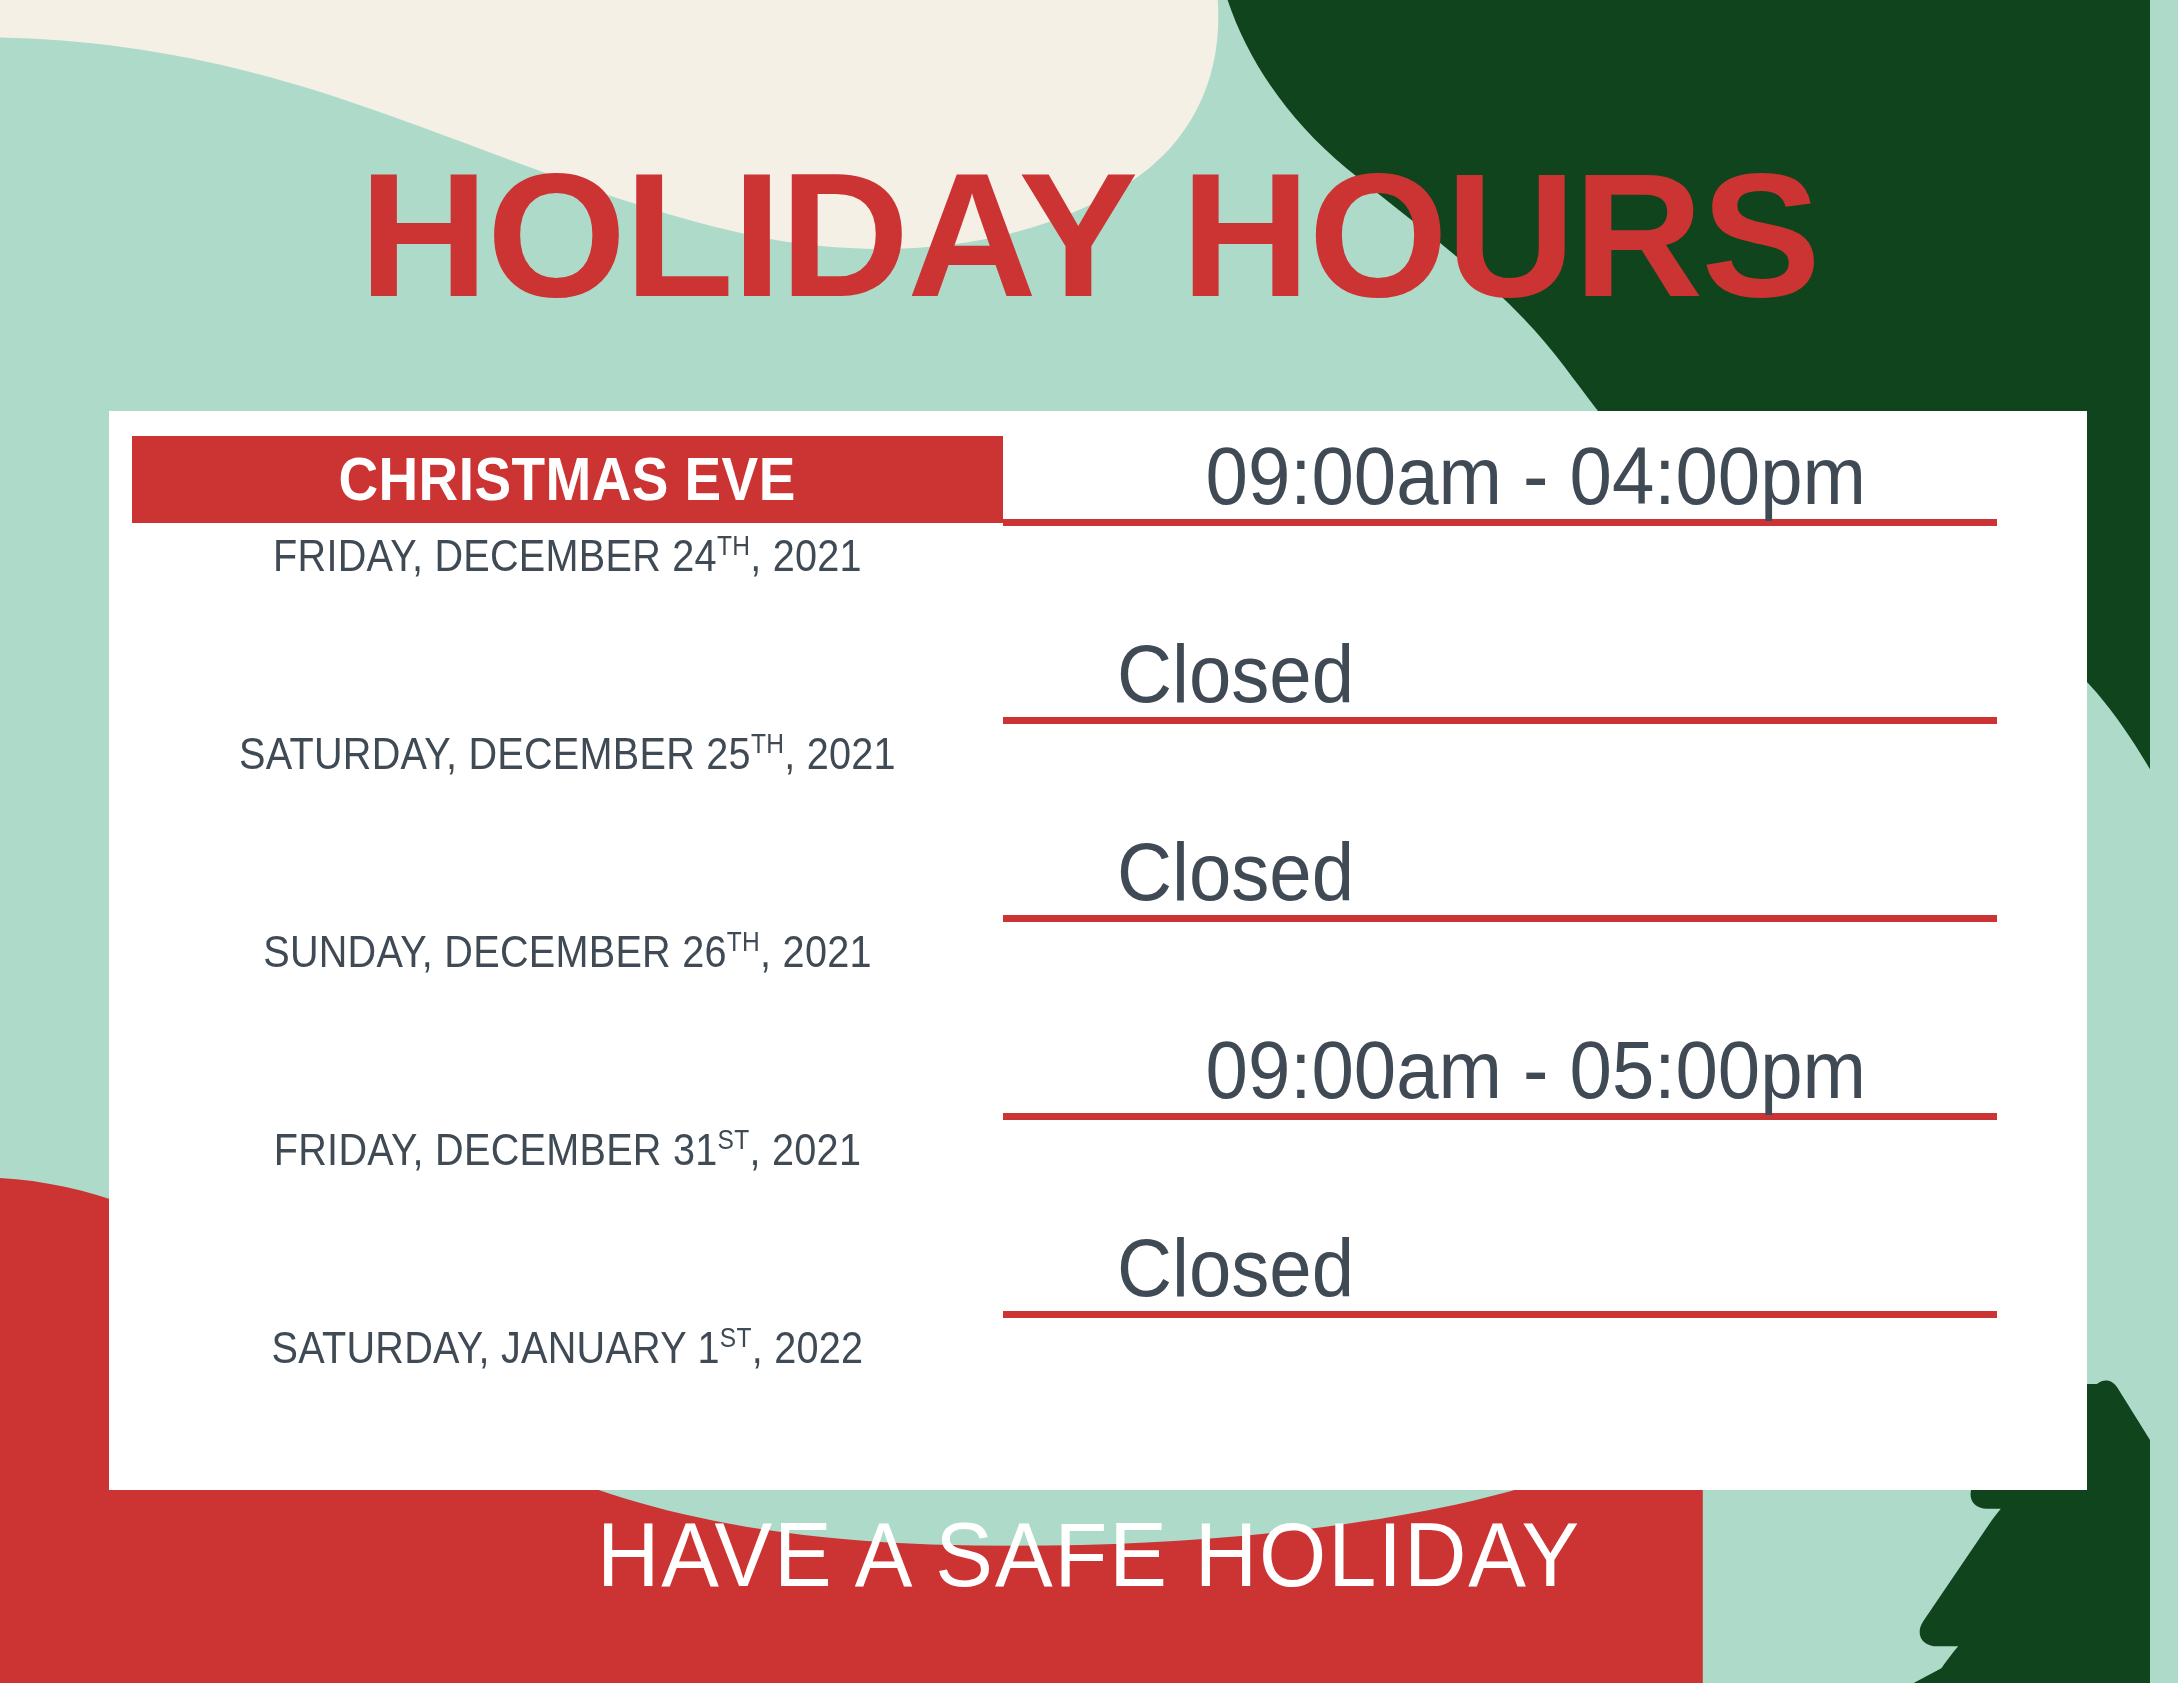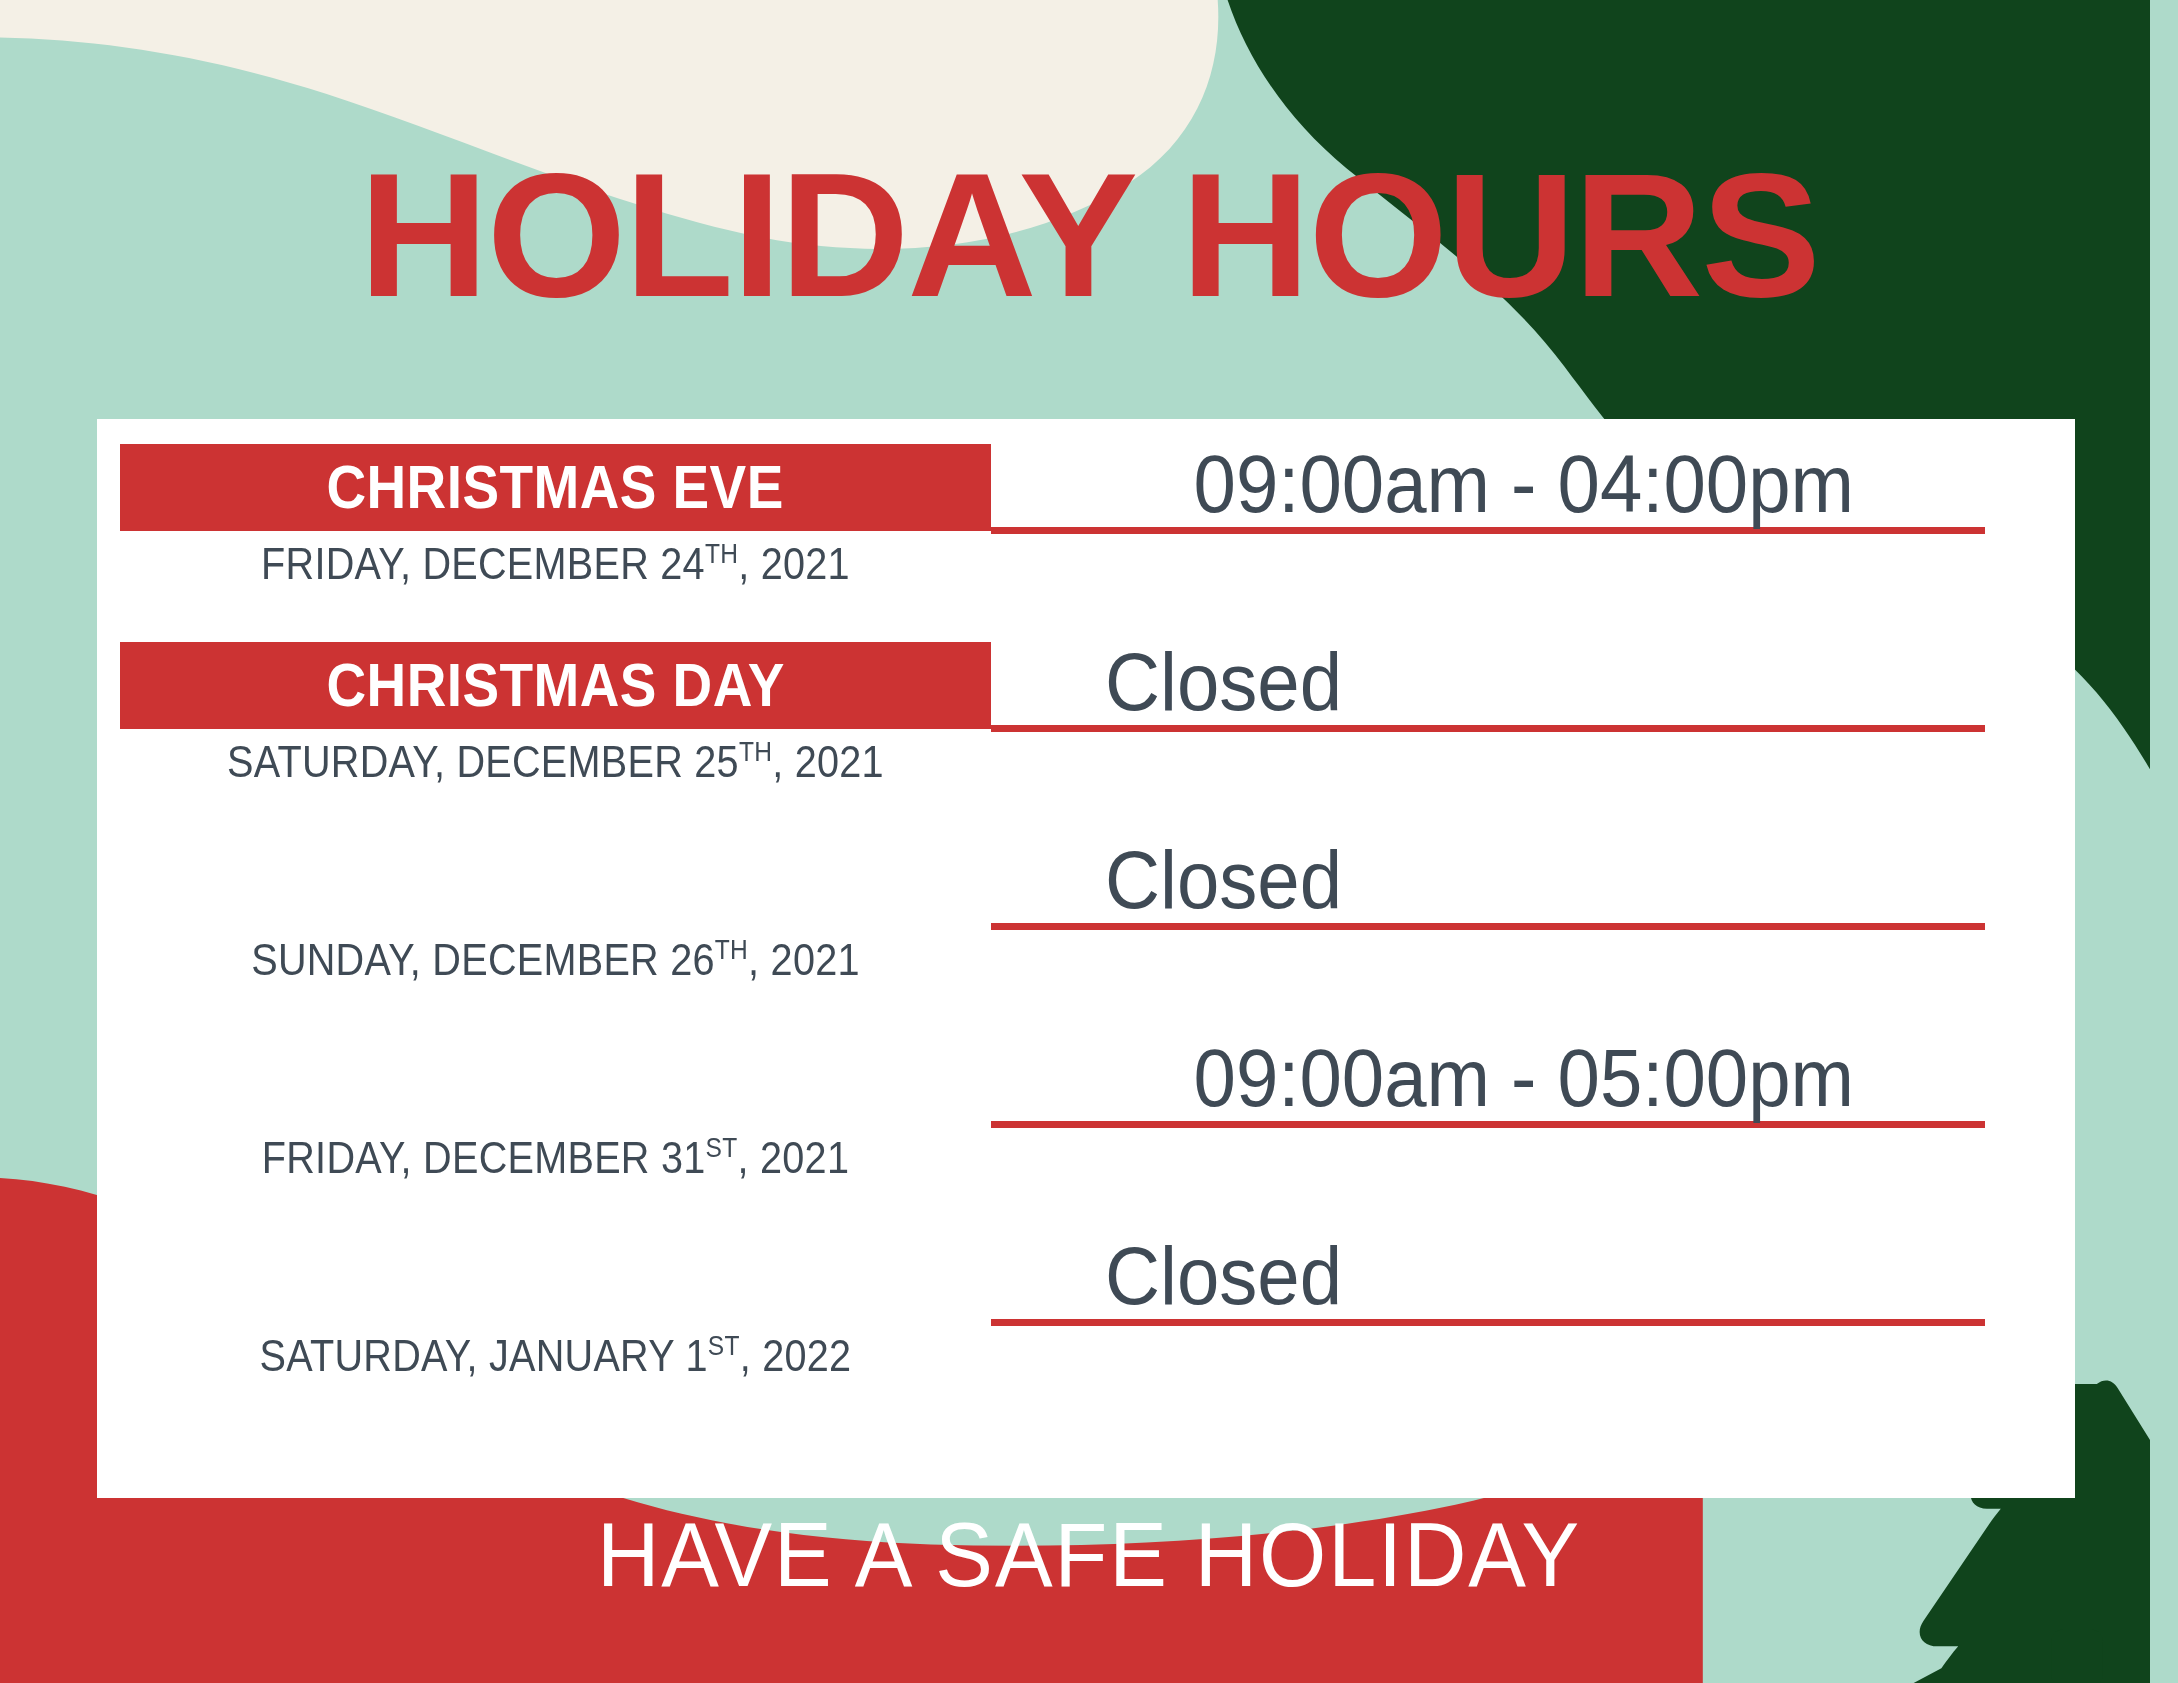--- a/index.html
+++ b/index.html
@@ -36,24 +36,23 @@
     font-size:176px;
     line-height:1;
     letter-spacing:-2px;
     transform:scaleX(1.02);
     white-space:nowrap;
   }
 
   
   #card {
     position:absolute;
-    left:97px; top:411px;
+    left:109px; top:411px;
     width:1978px; height:1079px;
     background:#FFFFFF;
-    margin-top:8px;
   }
 
   
   .row {
     position:absolute;
     left:0;
     width:1978px;
     height:203px;
   }
   .row.r0 { top:  25px; }
@@ -218,23 +217,20 @@
       <div class="rule"></div>
       <div class="chip">
         <span class="chip-label">CHRISTMAS EVE</span>
       </div>
       <div class="date"><span>FRIDAY, DECEMBER 24</span><sup>TH</sup><span>, 2021</span></div>
       <div class="hours">09:00am - 04:00pm</div>
     </div>
 
     <div class="row r1">
       <div class="rule"></div>
-      <div class="chip">
-        <span class="chip-label">CHRISTMAS DAY</span>
-      </div>
       <div class="date"><span>SATURDAY, DECEMBER 25</span><sup>TH</sup><span>, 2021</span></div>
       <div class="hours">Closed</div>
     </div>
 
     <div class="row r2">
       <div class="rule"></div>
       <div class="date"><span>SUNDAY, DECEMBER 26</span><sup>TH</sup><span>, 2021</span></div>
       <div class="hours">Closed</div>
     </div>
 

